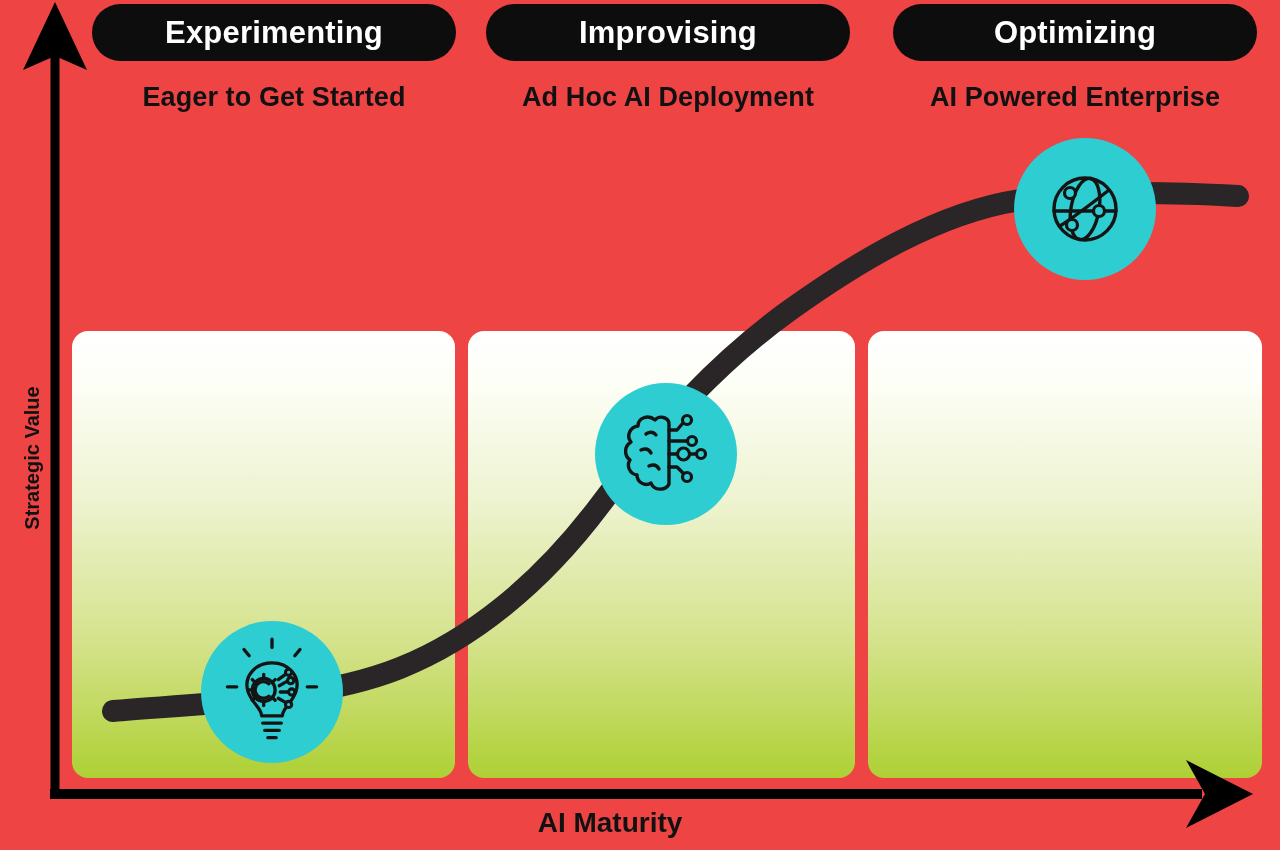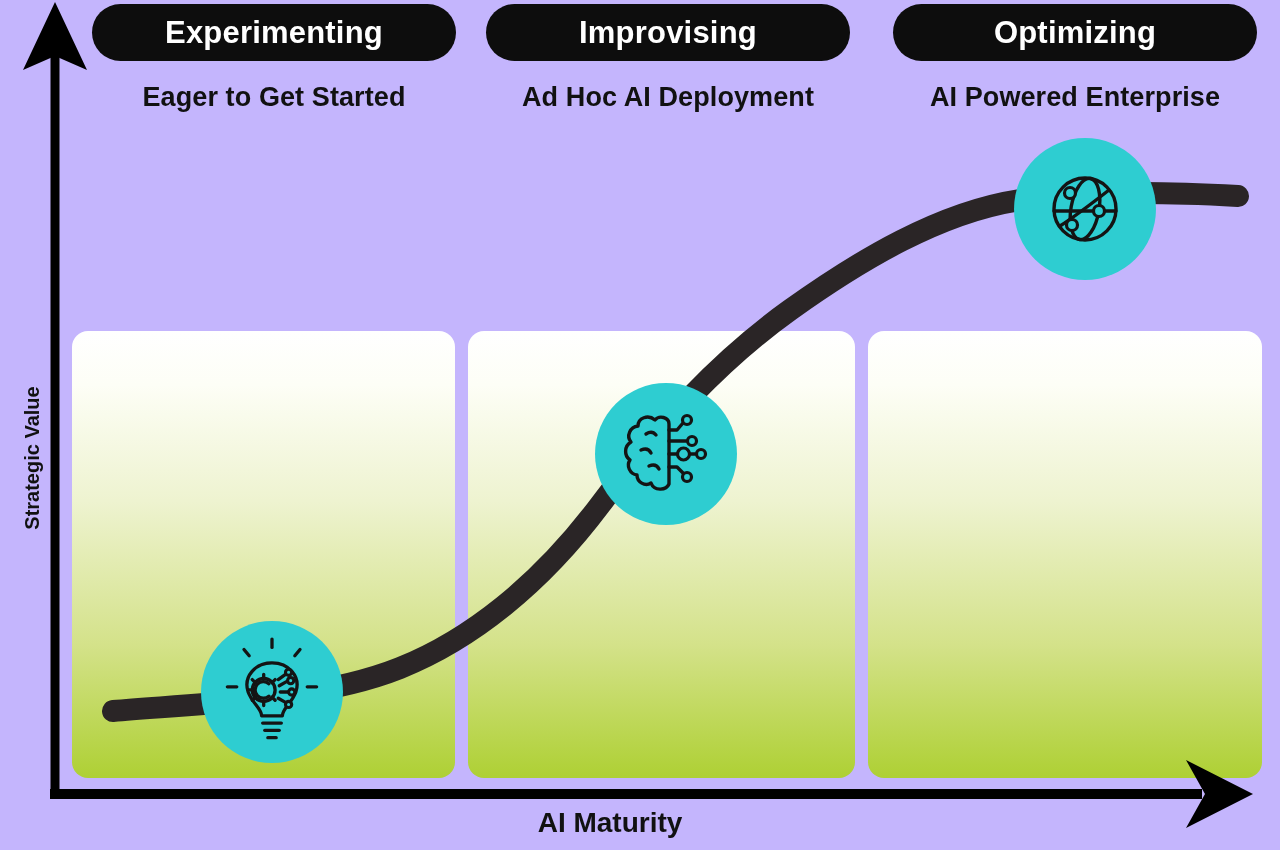--- a/index.html
+++ b/index.html
@@ -5,21 +5,21 @@
   :root{
     --accent-cyan:#2ecdd1;
     --curve-color:#2a2526;
     --pill-bg:#0d0d0d;
     --panel-top:#ffffff;
     --panel-bottom:#aed034;
     --ink:#111111;
   }
   *{margin:0;padding:0;box-sizing:border-box;}
   body{background:#fff;font-family:"Liberation Sans", sans-serif;}
-  .stage-diagram{position:relative;width:1280px;height:850px;background:#c4b5fd;overflow:hidden;}
+  .stage-diagram{position:relative;width:1280px;height:850px;background:#ef4444;overflow:hidden;}
 
   
   .panel{
     position:absolute;top:331px;height:447px;border-radius:16px;z-index:1;
     background:linear-gradient(to bottom,
       var(--panel-top) 0%, #fdfef6 12%, #eef3d0 38%, #d4e28a 70%, var(--panel-bottom) 100%);
   }
   .panel.p1{left:72px;width:383px;}
   .panel.p2{left:468px;width:387px;}
   .panel.p3{left:868px;width:394px;}

